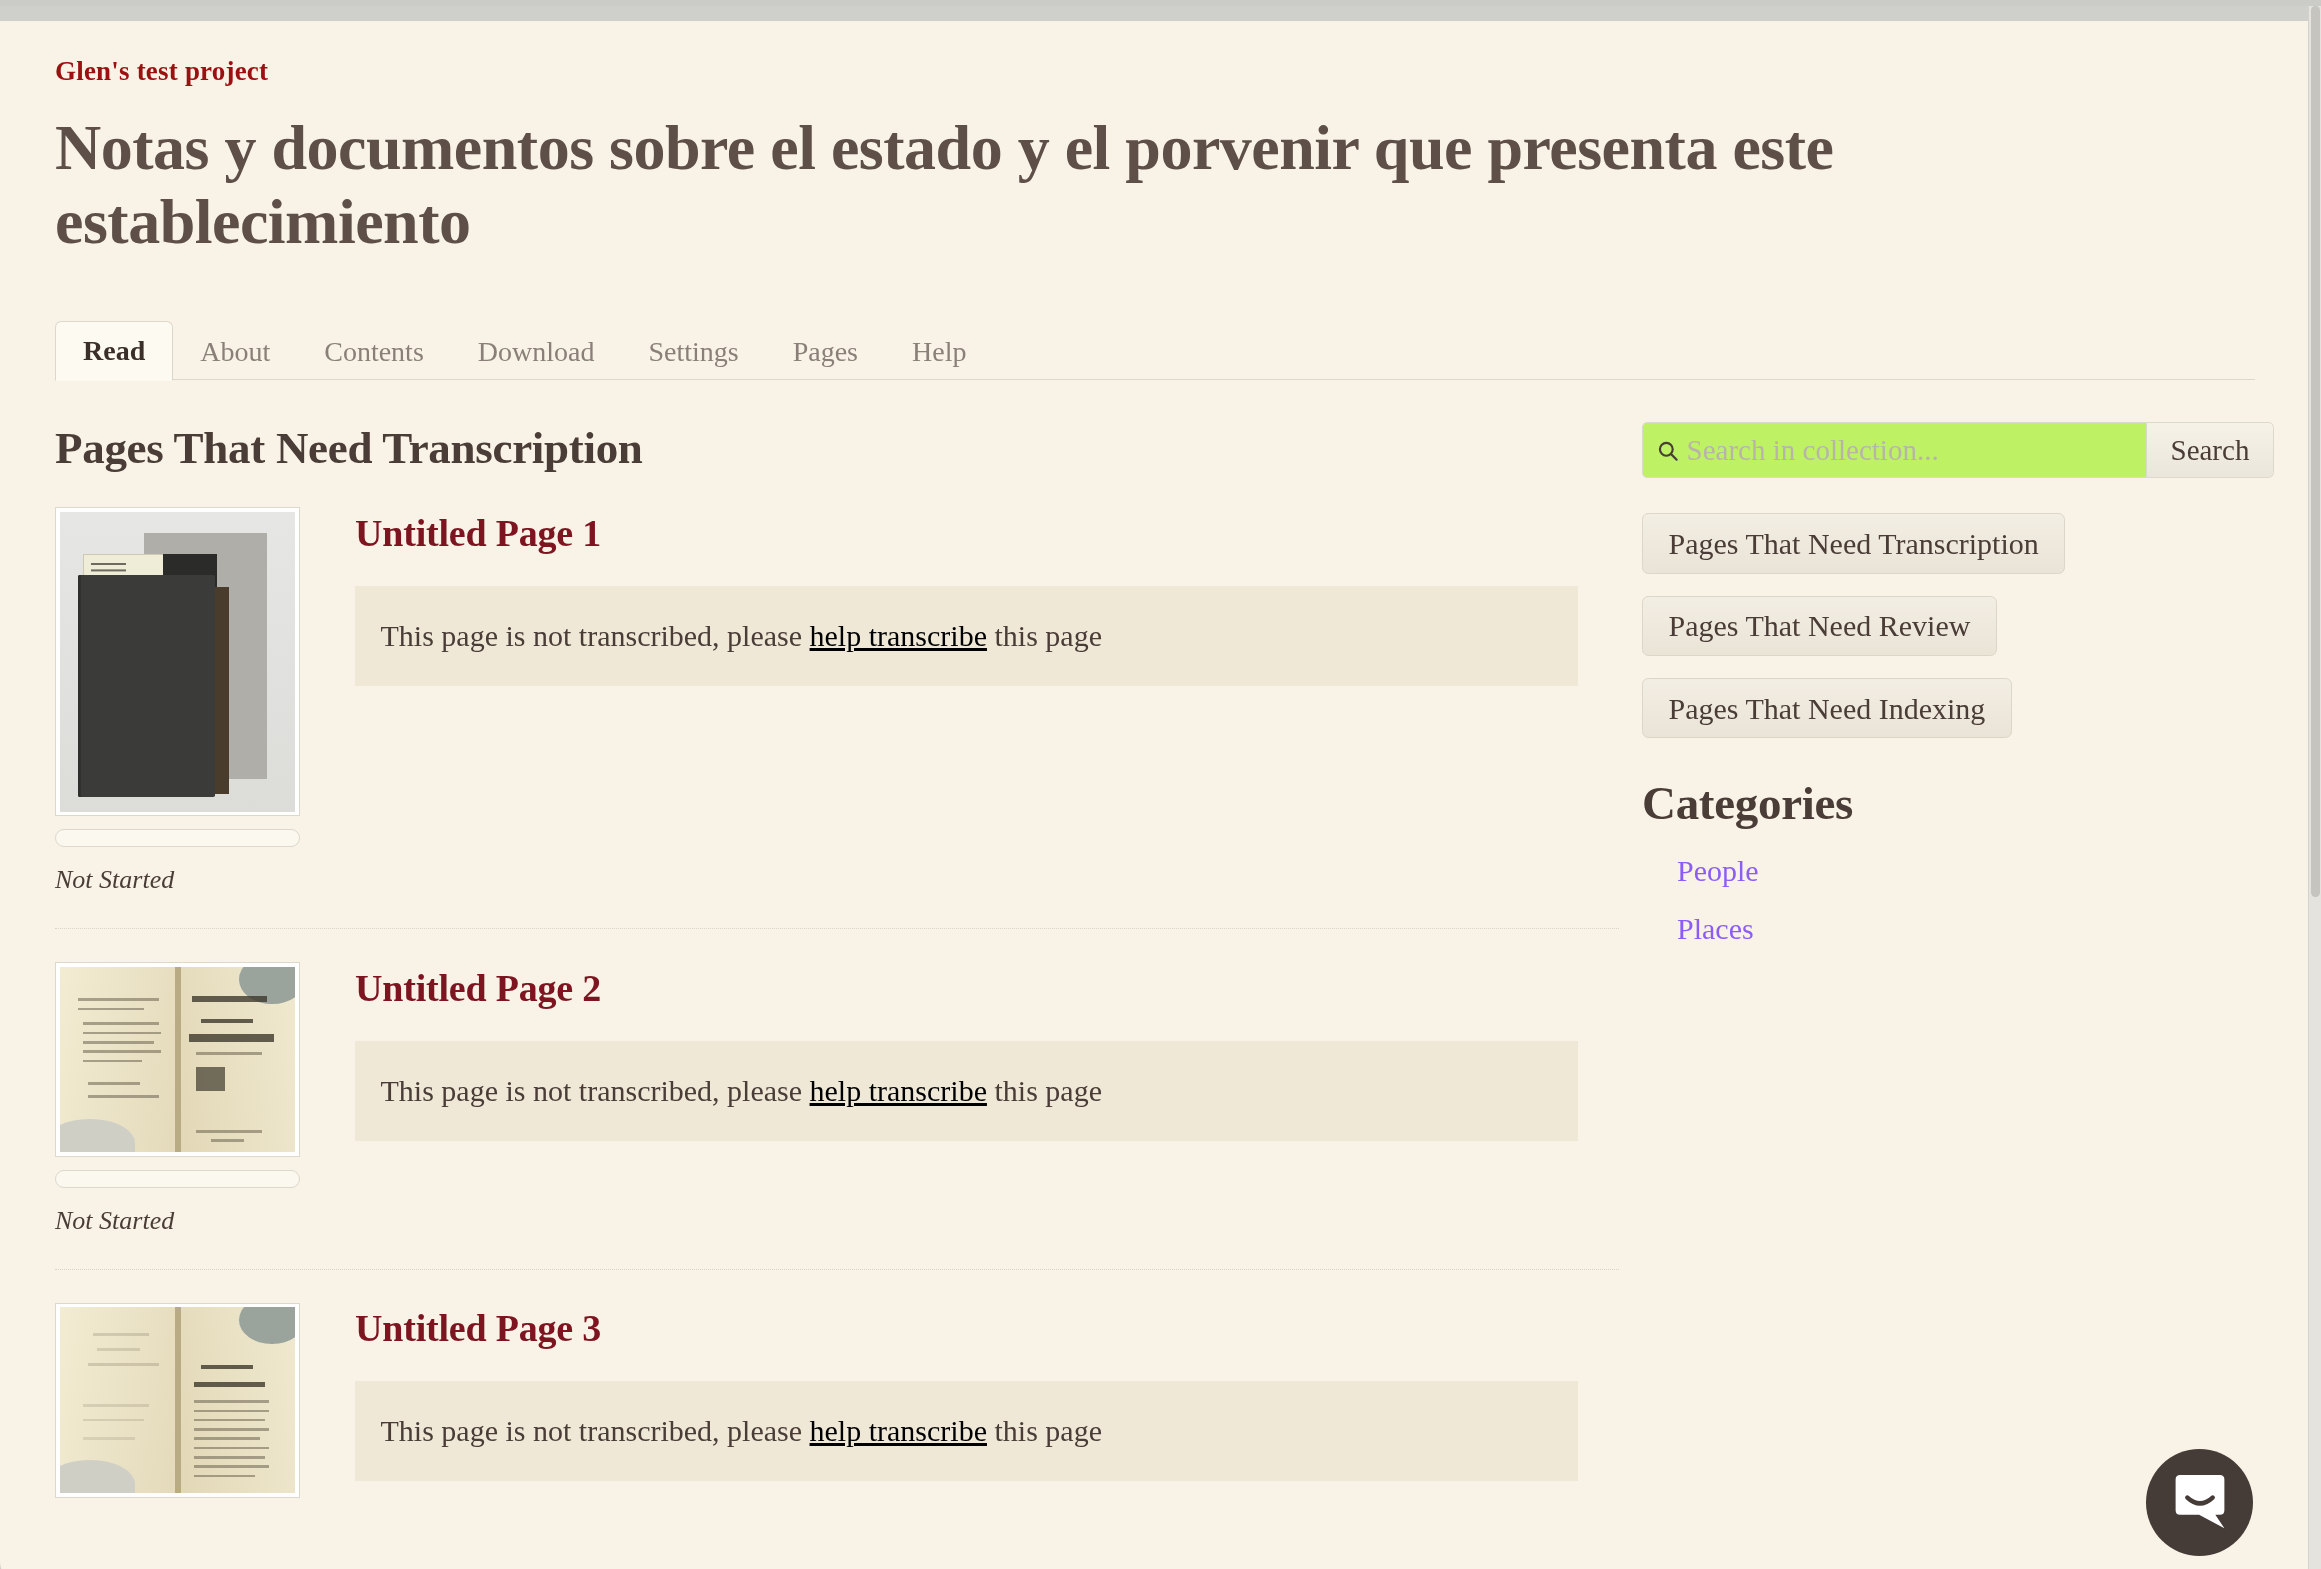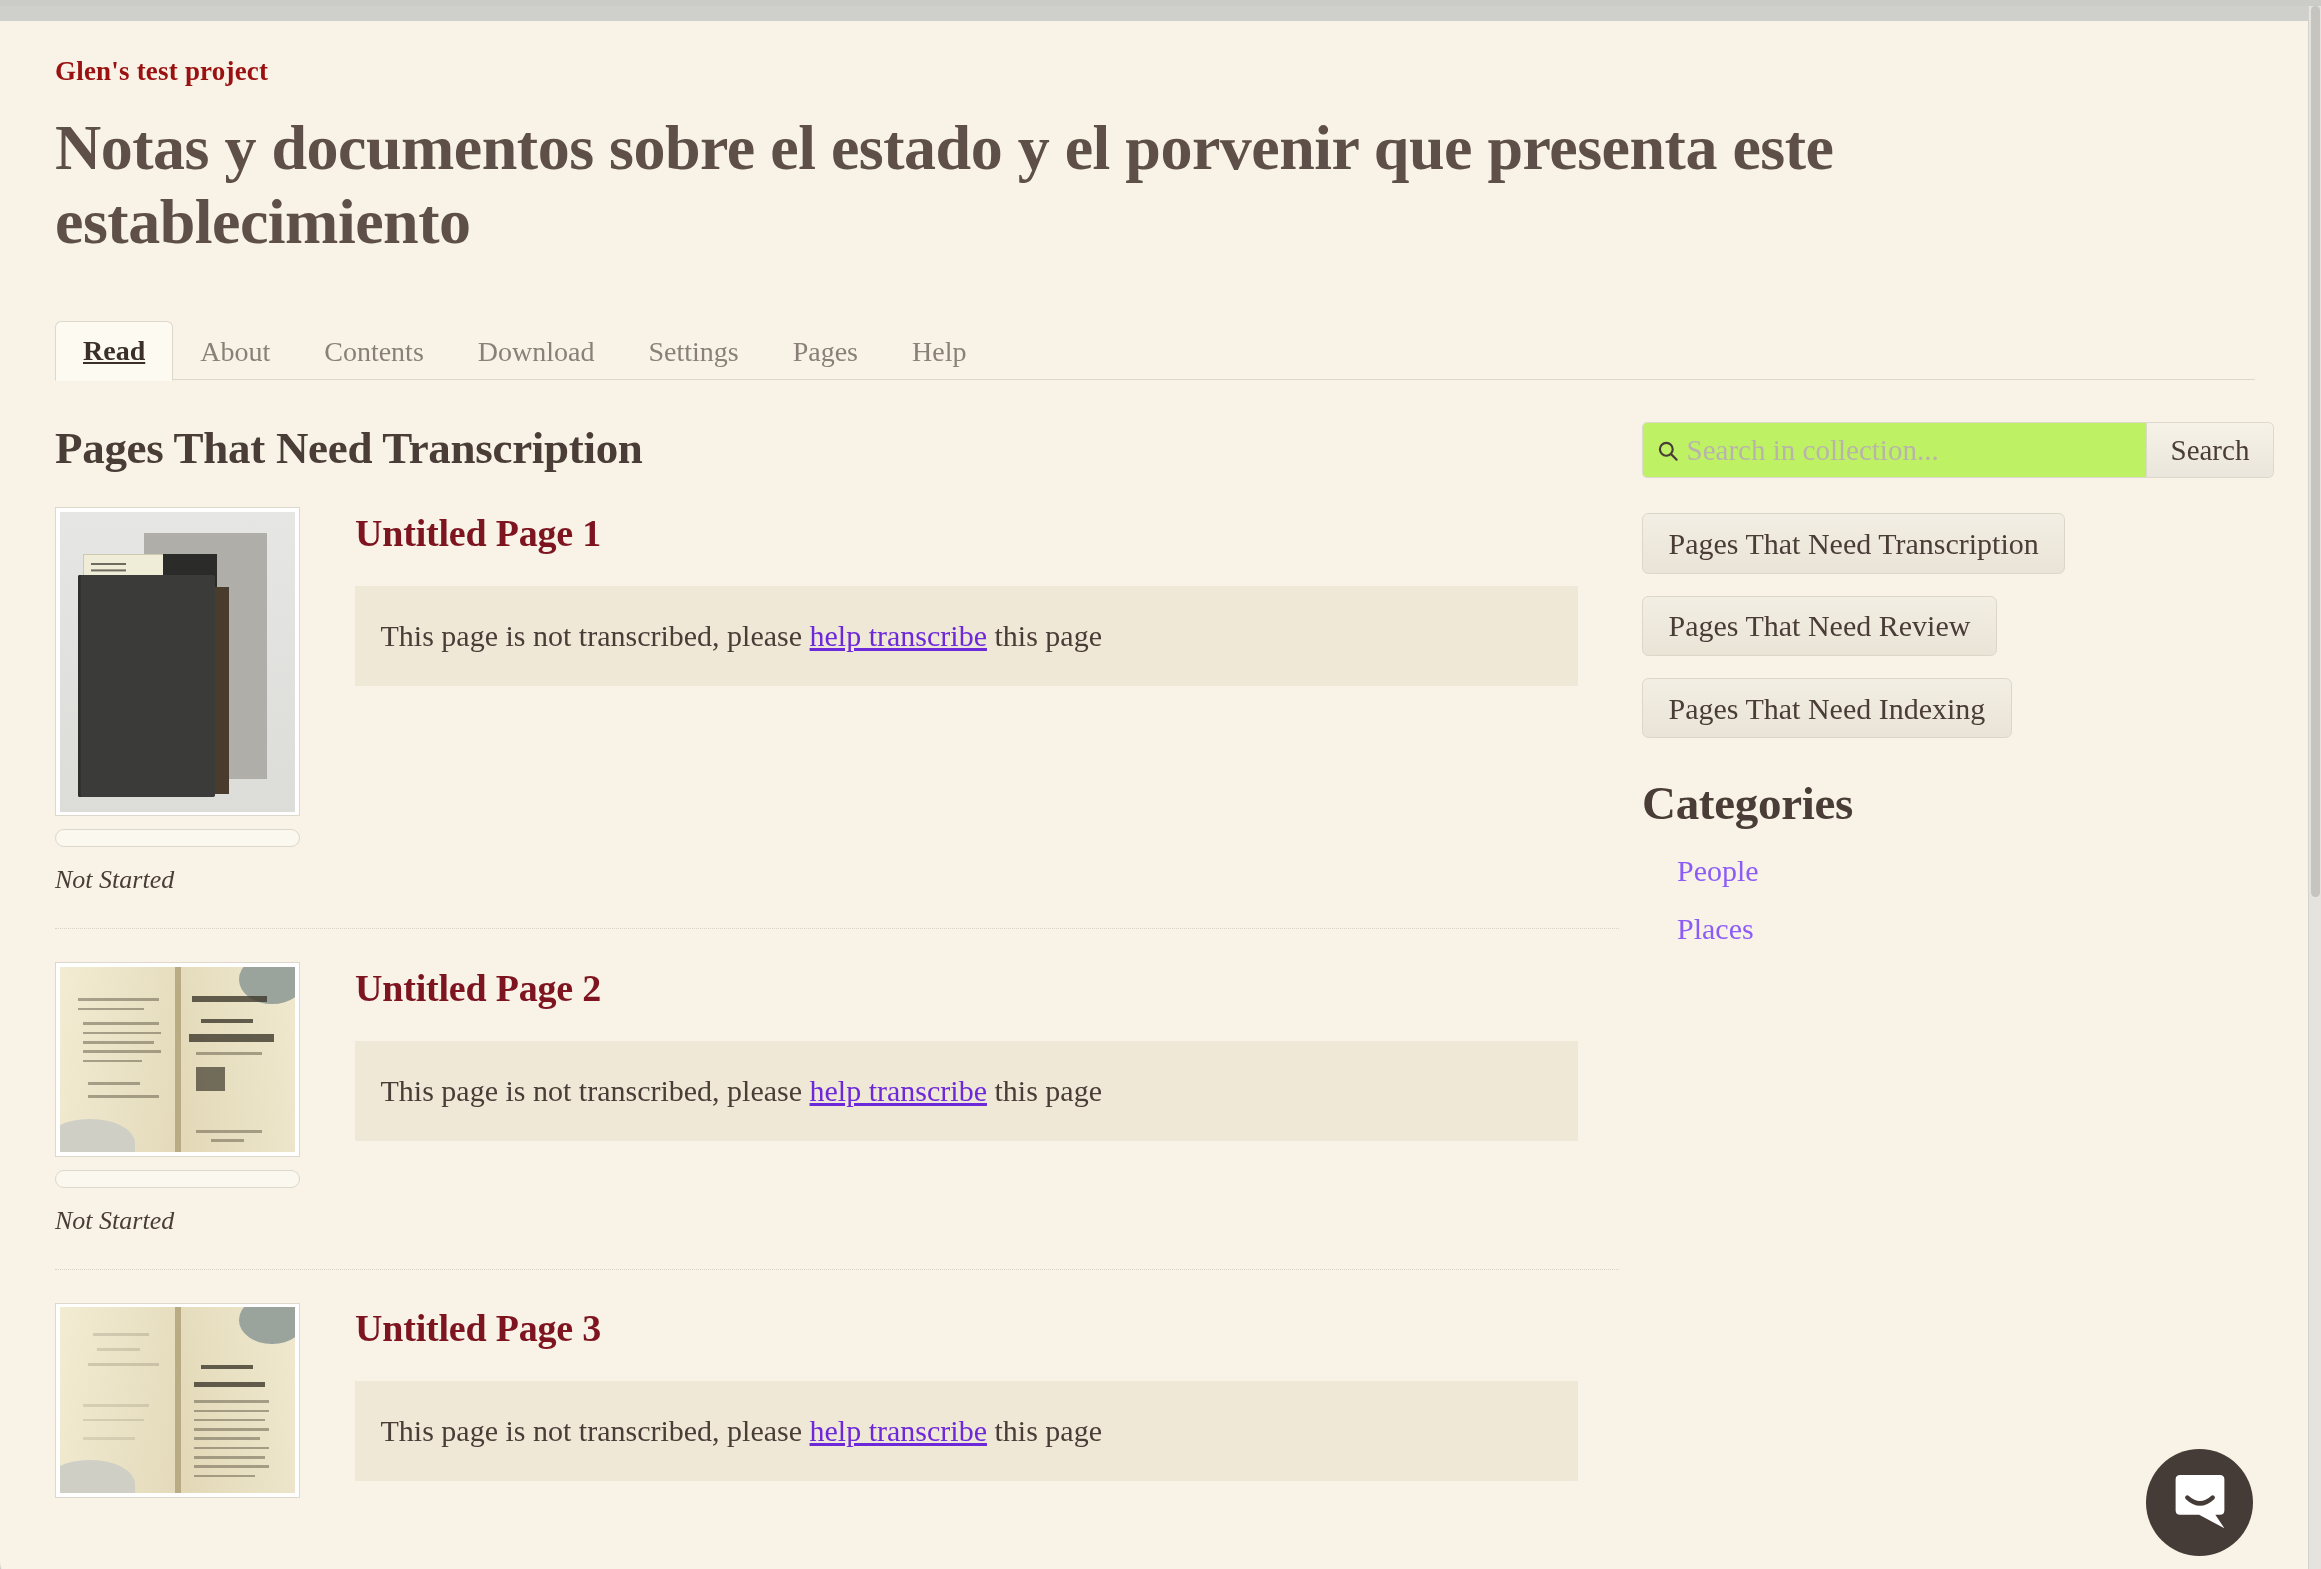--- a/index.html
+++ b/index.html
@@ -109,21 +109,20 @@
   }
   .tab.active {
     color: #3b2f2a;
     font-weight: bold;
     background: #fdfaf2;
     border: 1.8px solid #ddd8cc;
     border-bottom: 1.8px solid #fdfaf2;
     border-top-left-radius: 6.4px;
     border-top-right-radius: 6.4px;
     padding: 14.5px 27px 15.5px 27px;
-    text-decoration: underline;
   }
 
   
   #columns {
     display: flex;
     margin-top: 42px;
     align-items: flex-start;
   }
   #main-col { width: 1564px; flex: none; }
   #side-col { width: 636px; flex: none; margin-left: 0px; padding-left: 23px;}
@@ -203,21 +202,21 @@
     cursor: pointer;
   }
   .notice {
     margin-top: 31px;
     background: #efe8d7;
     padding: 33px 25.5px;
     width: 1223px;
     font-size: 30px;
     color: #4a3c36;
   }
-  .notice a { color: #6d28d9; text-decoration: underline; }
+  .notice a { color: #000000; text-decoration: underline; }
 
   
   #search-row { display: flex; align-items: stretch; width: 632px; }
   #search-box {
     flex: 1;
     display: flex;
     align-items: center;
     background: #bef264;
     border: 1.8px solid #ddd8cc;
     border-right: none;

